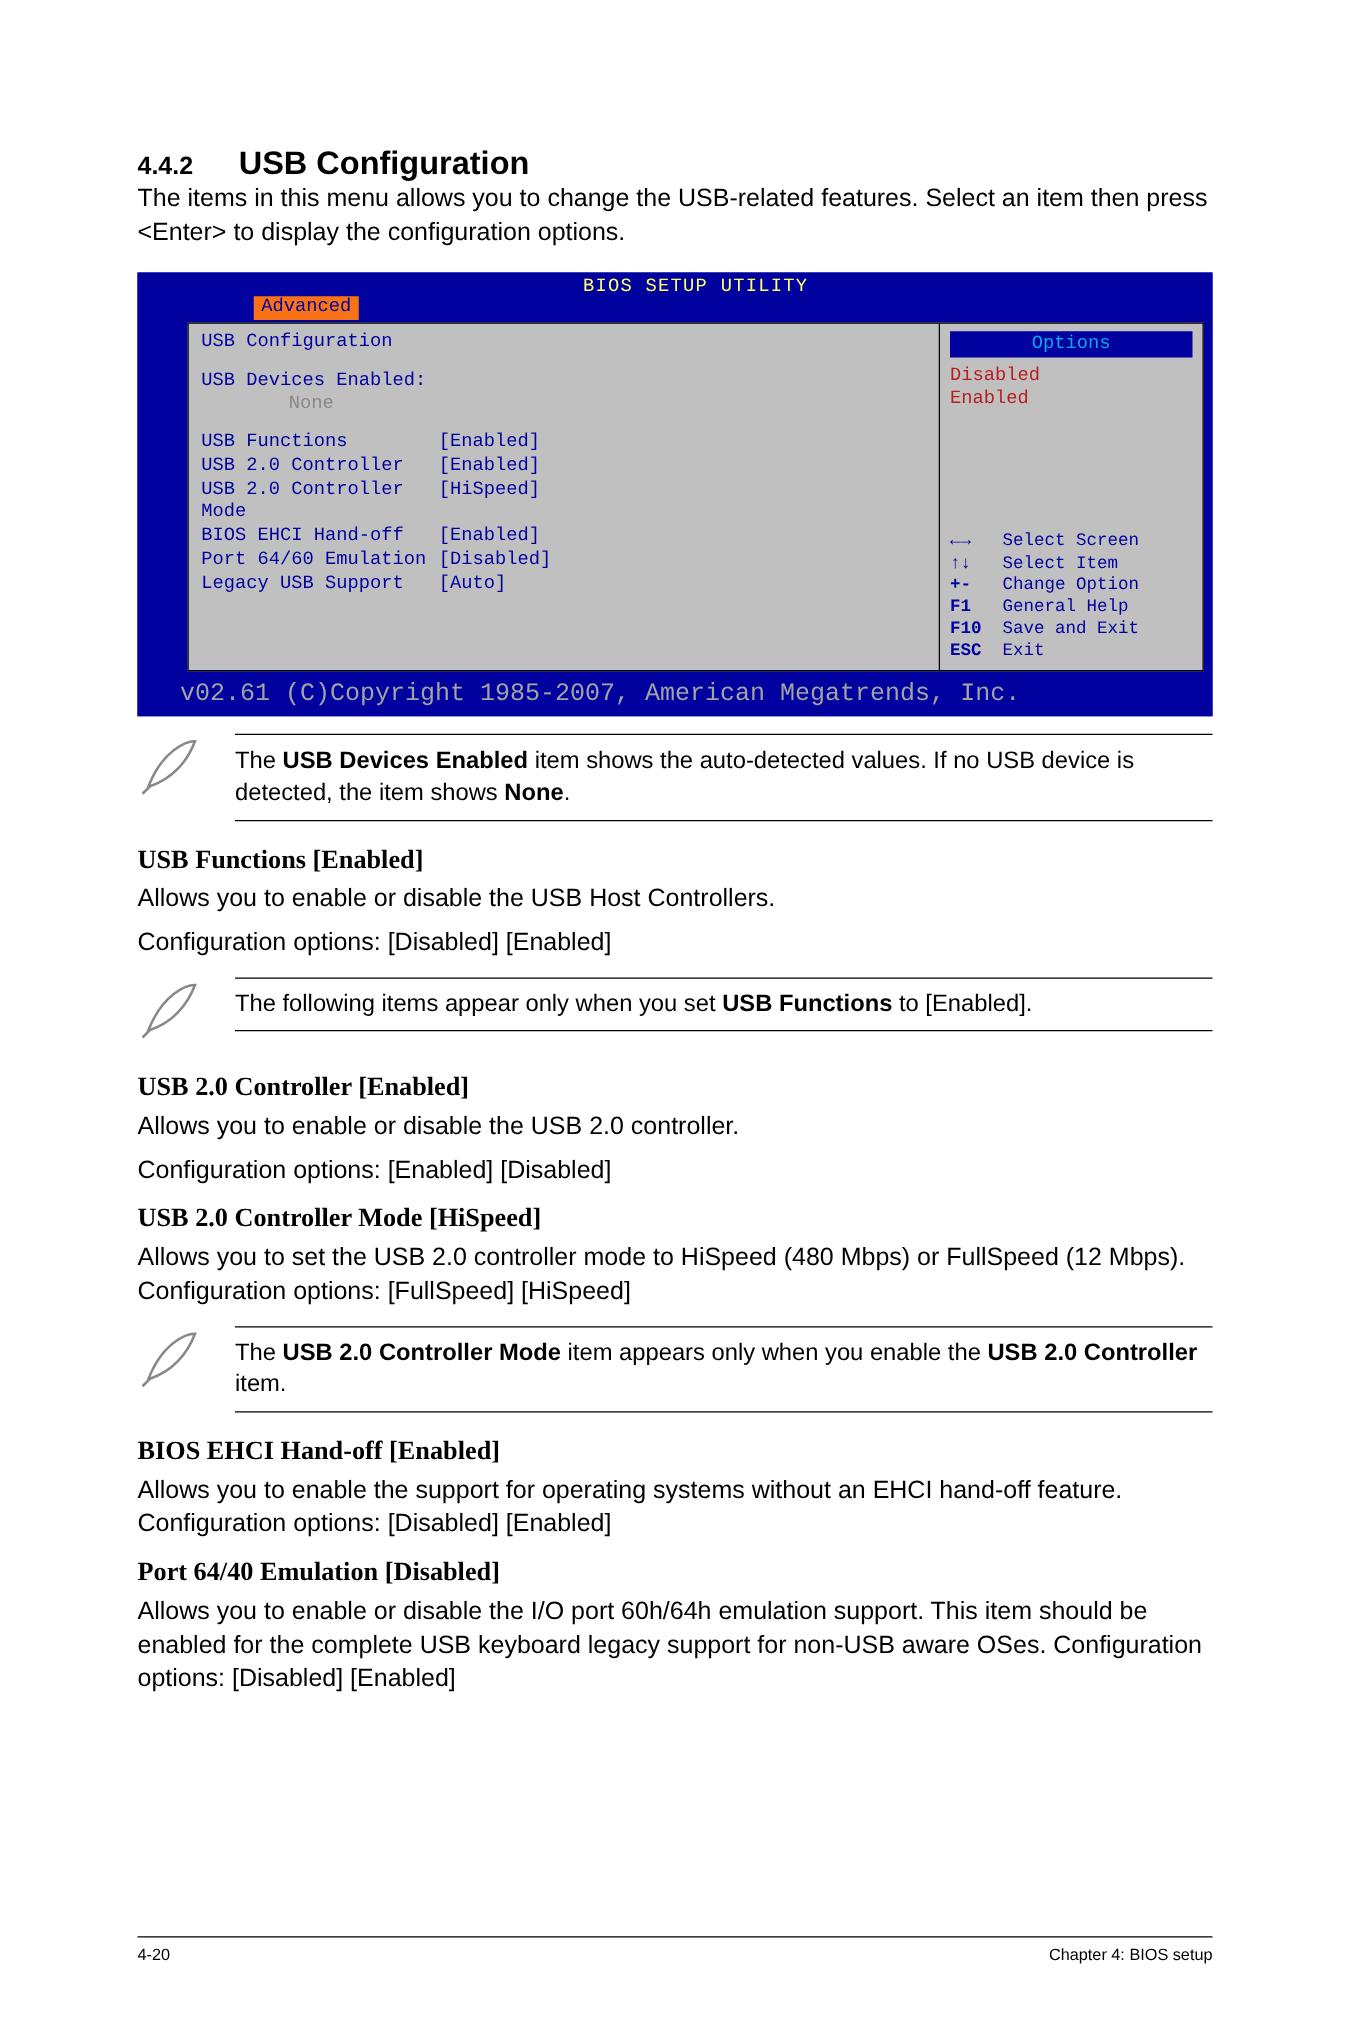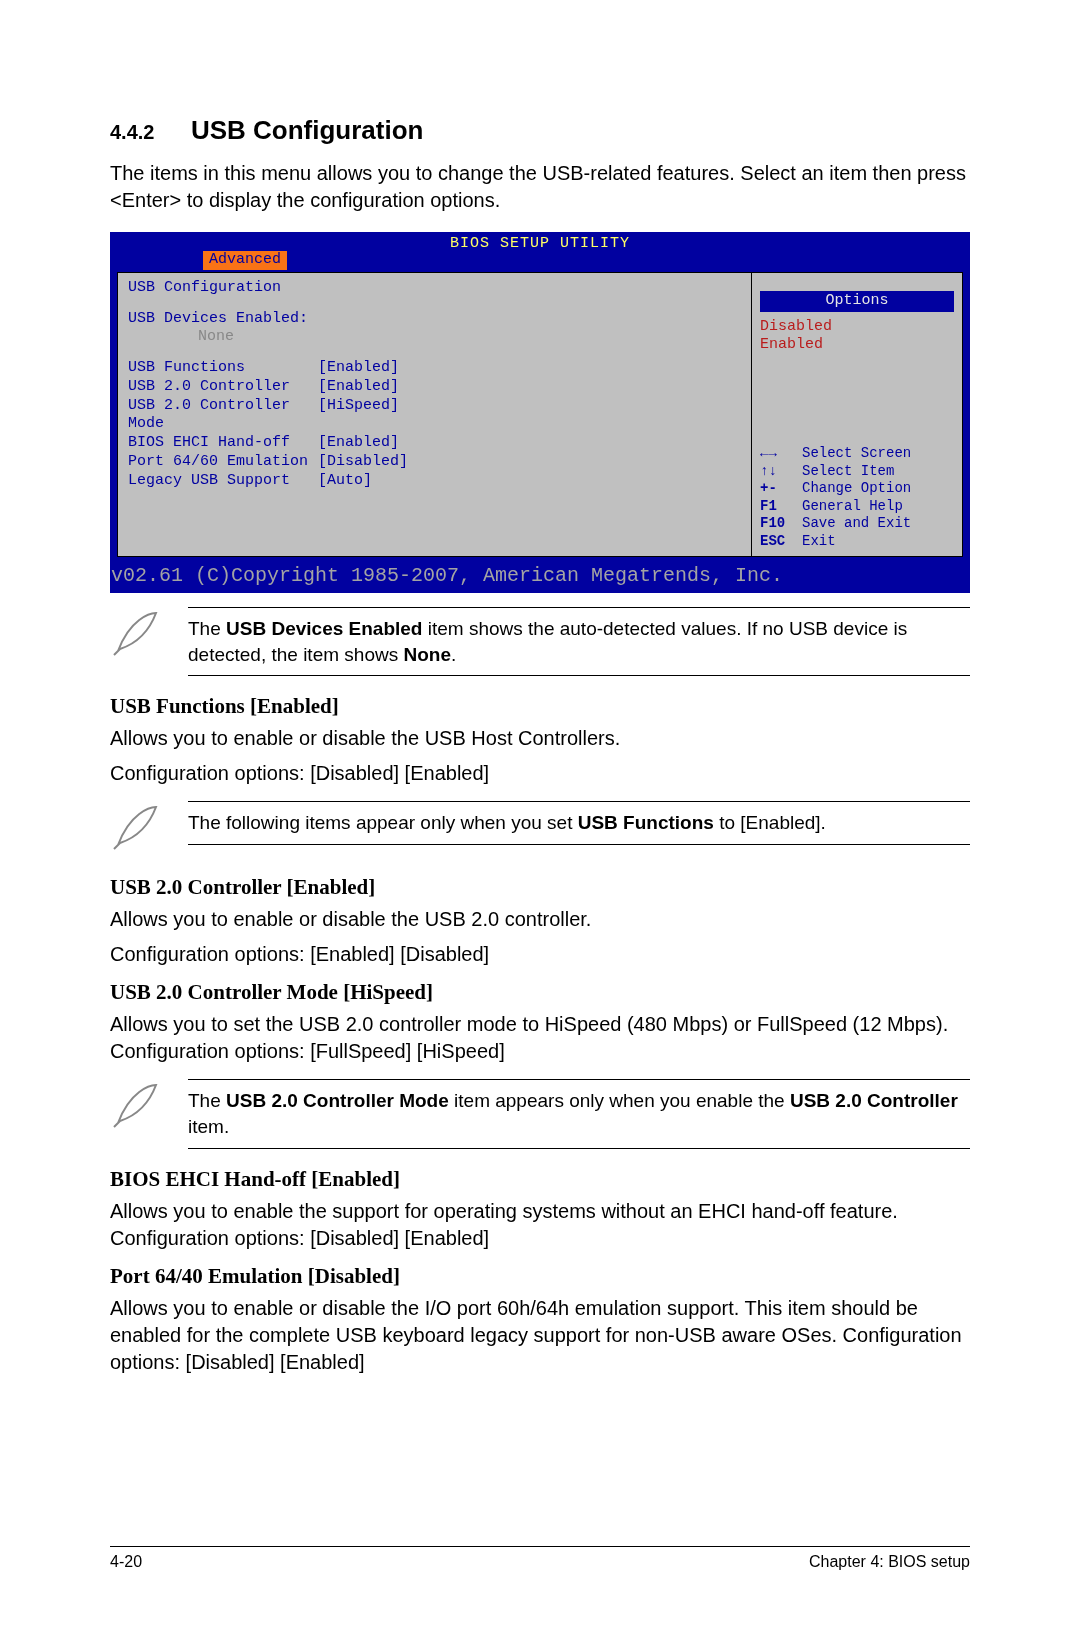--- a/index.html
+++ b/index.html
@@ -22,33 +22,33 @@
     margin-right: 32px;
   }
   .section-title {
     font-size: 26px;
     font-weight: bold;
     display: inline;
   }
   .intro {
     font-size: 20px;
     line-height: 1.35;
-    margin-top: 14px;
     margin-bottom: 18px;
   }
 
   
   .bios {
     background: #0101a0;
     color: #fff;
     font-family: "Courier New", monospace;
     font-size: 15px;
     line-height: 1.25;
     position: relative;
     border: 1px solid #0101a0;
+    padding-left: 33px;
   }
   .bios-title {
     text-align: center;
     color: #ffff66;
     padding: 2px 0 0 0;
     letter-spacing: 1px;
   }
   .bios-tab {
     position: absolute;
     top: 18px;
@@ -79,23 +79,23 @@
     flex-direction: column;
   }
   .bios-heading { color: #0101a0; margin-bottom: 12px; }
   .bios-sub { color: #0101a0; }
   .bios-none { color: #888; margin-left: 70px; }
   .bios-row { display: flex; }
   .bios-row .lbl { width: 190px; color: #0101a0; }
   .bios-row .val { color: #0101a0; }
   .options-box {
     background: #0101a0;
-    color: #e5e5e5;
+    color: #0ea5e9;
     text-align: center;
-    margin: 12px 0 6px 0;
+    margin: 0 0 6px 0;
     padding: 1px 0;
   }
   .opt-list { color: #b91c1c; }
   .nav-help {
     margin-top: auto;
     padding-top: 90px;
     color: #0101a0;
     font-size: 14px;
   }
   .nav-row { display: flex; }
@@ -143,21 +143,21 @@
 
   .footer {
     position: absolute;
     bottom: 56px;
     left: 110px;
     right: 110px;
     border-top: 1px solid #000;
     padding-top: 6px;
     display: flex;
     justify-content: space-between;
-    font-size: 16px;
+    font-size: 13px;
   }
 
   svg.feather { width: 50px; height: 50px; }
 </style>
 </head>
 <body>
 
 <div class="page">
   <div>
     <span class="section-num">4.4.2</span>

